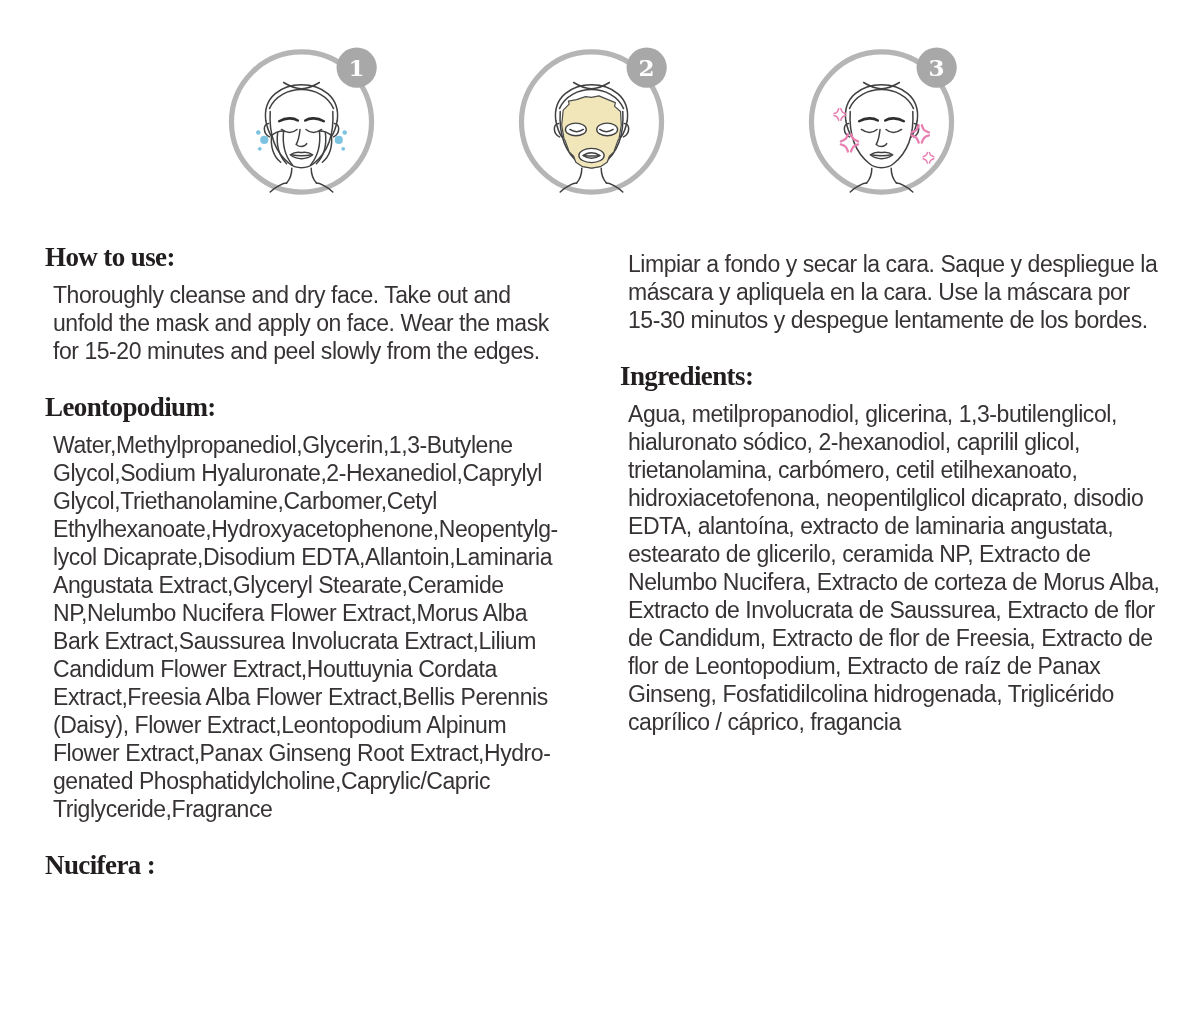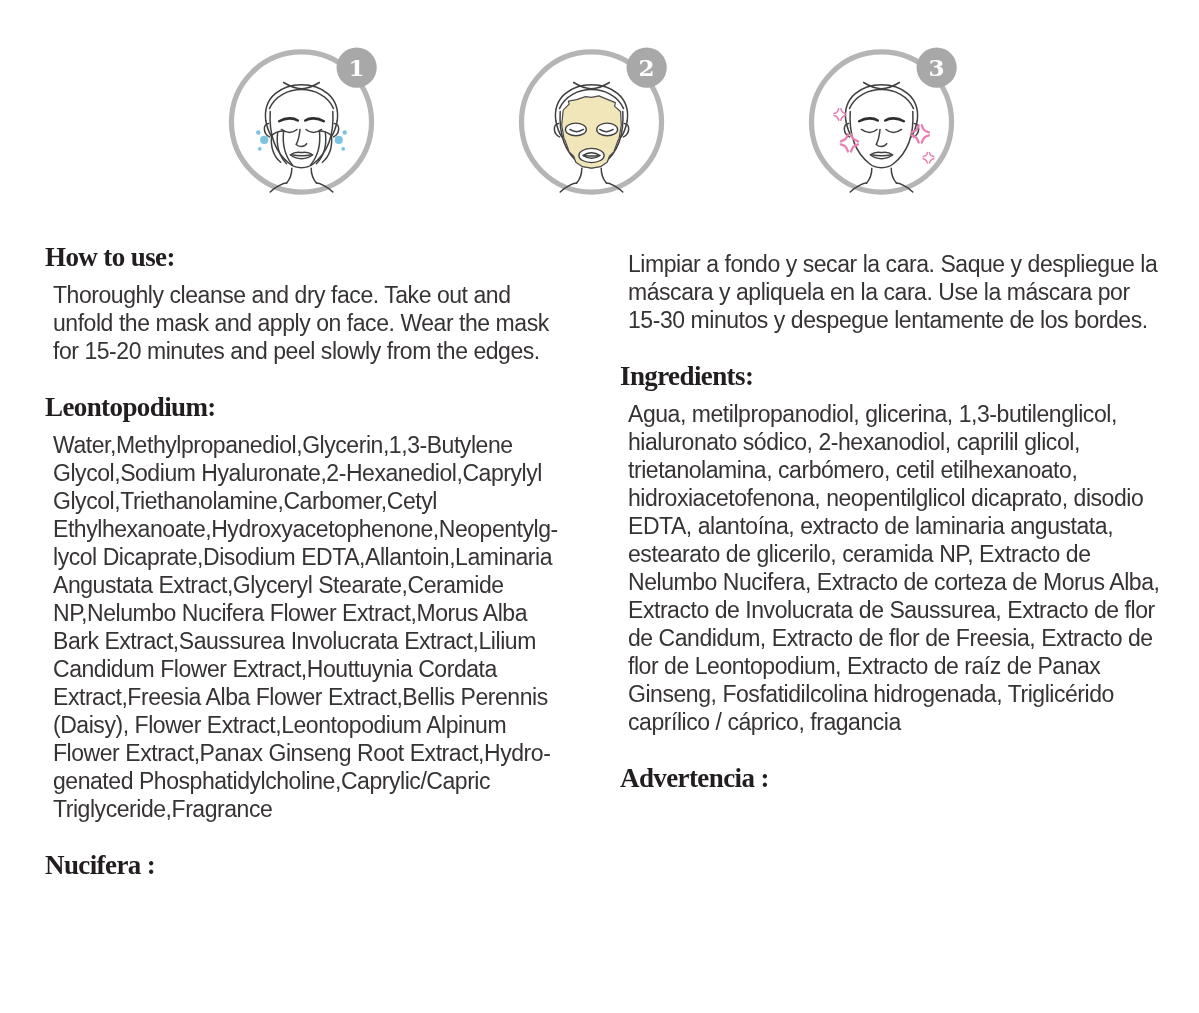--- a/index.html
+++ b/index.html
@@ -300,18 +300,17 @@
 EDTA, alantoína, extracto de laminaria angustata,
 estearato de glicerilo, ceramida NP, Extracto de
 Nelumbo Nucifera, Extracto de corteza de Morus Alba,
 Extracto de Involucrata de Saussurea, Extracto de flor
 de Candidum, Extracto de flor de Freesia, Extracto de
 flor de Leontopodium, Extracto de raíz de Panax
 Ginseng, Fosfatidilcolina hidrogenada, Triglicérido
 caprílico / cáprico, fragancia</p>
       </div>
       <div class="section">
-        <h2 class="section-heading">Advertencia :</h2>
       </div>
     </div>
 
   </div>
 </div>
 
 </body></html>

